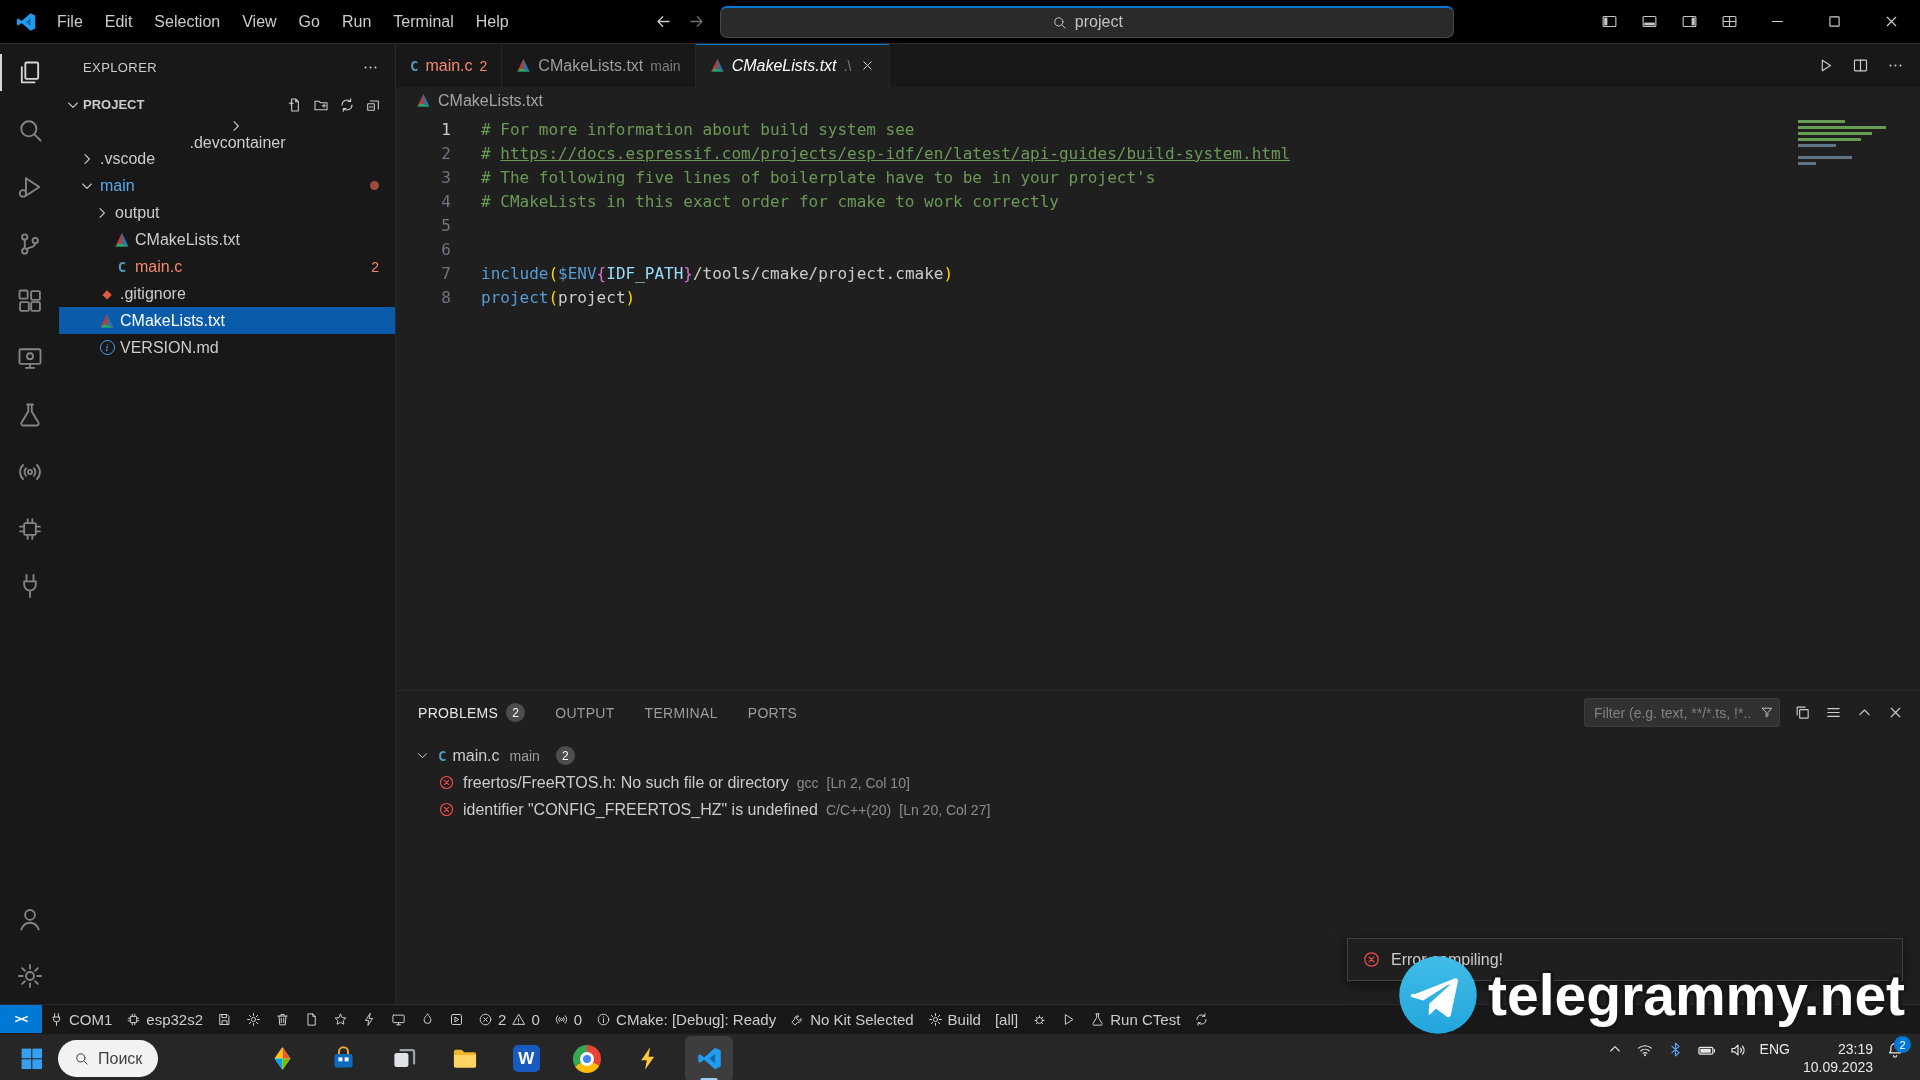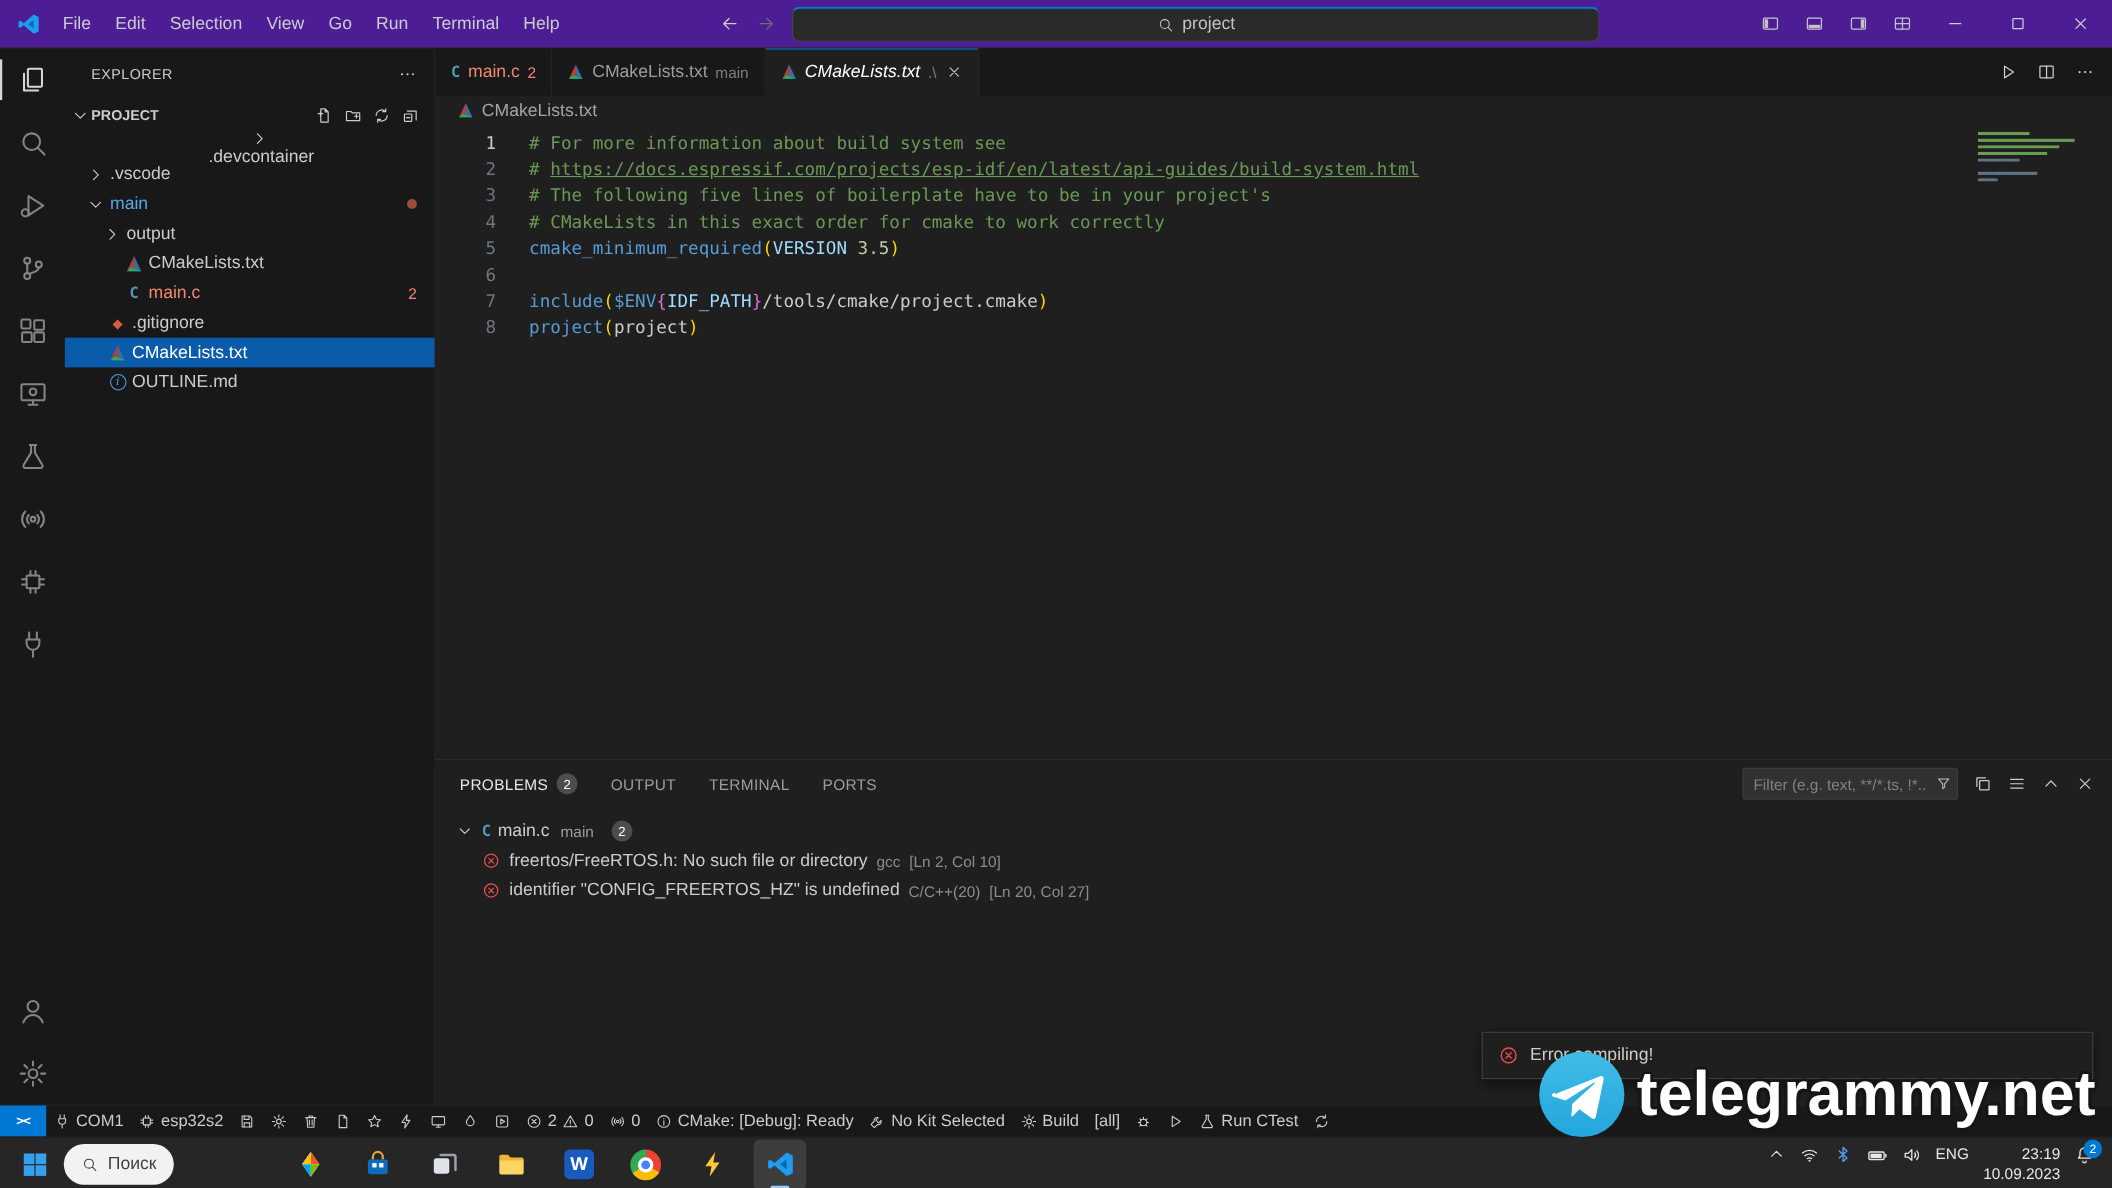--- a/index.html
+++ b/index.html
@@ -1,21 +1,21 @@
 <!DOCTYPE html>
 <html><head>
 <meta charset="utf-8">
 <style>
   html,body{margin:0;padding:0;background:#000;}
   .screen{width:1920px;height:1080px;position:relative;overflow:hidden;background:#1f1f1f;
     font-family:"Liberation Sans",sans-serif;color:#cccccc;font-size:16px;-webkit-font-smoothing:antialiased;}
   svg{display:block;}
 
   
-  .titlebar{height:43px;background:#4c1d95;border-bottom:1px solid #2b2b2b;display:flex;align-items:center;padding-left:12px;}
+  .titlebar{height:43px;background:#000000;border-bottom:1px solid #2b2b2b;display:flex;align-items:center;padding-left:12px;}
   .vsc-logo{width:28px;display:flex;justify-content:center;margin-right:6px;}
   .menus{display:flex;align-items:center;}
   .menu-item{padding:0 11px;font-size:16px;color:#cccccc;line-height:43px;cursor:default;}
   .tb-center{flex:1;display:flex;align-items:center;justify-content:center;gap:14px;min-width:0;}
   .nav-arrow{color:#cccccc;display:flex;}
   .nav-arrow.dim{color:#6e6e6e;}
   .search-box{width:732px;height:29px;background:#2a2a2a;border:1px solid #474747;border-top:2px solid #0078d4;
     border-radius:7px;display:flex;align-items:center;justify-content:center;gap:8px;color:#c3c3c3;font-size:16px;}
   .tb-right{display:flex;align-items:center;height:100%;}
   .tb-icon{width:40px;height:100%;display:flex;align-items:center;justify-content:center;color:#c5c5c5;}
@@ -453,21 +453,21 @@
                 <path d="M5.2 11.2 14.5 14.5H1.5z" fill="#27ae60"></path>
               </svg>
             </span>
             <span class="t-label">CMakeLists.txt</span>
           </div>
           <div class="tree-row" style="padding-left: 18px;">
             <span class="chev"></span>
             <span class="f-icon">
               <span class="info-icon">i</span>
             </span>
-            <span class="t-label">OUTLINE.md</span>
+            <span class="t-label">VERSION.md</span>
           </div>
         </div>
     </aside>
 
     <main class="editor-col">
       <div class="tabstrip">
         <div style="display:flex" id="tabs">
             <div class="tab err">
               <span class="c-icon">C</span>
               <span class="label">main.c</span>
@@ -545,21 +545,20 @@
             <div class="code-line">
               <span class="ln">3</span>
               <span class="lc"><span class="tok-comment"># The following five lines of boilerplate have to be in your project's</span></span>
             </div>
             <div class="code-line">
               <span class="ln">4</span>
               <span class="lc"><span class="tok-comment"># CMakeLists in this exact order for cmake to work correctly</span></span>
             </div>
             <div class="code-line">
               <span class="ln">5</span>
-              <span class="lc"><span class="tok-function">cmake_minimum_required</span><span class="tok-bracket1">(</span><span class="tok-keyword">VERSION</span><span class="tok-number"> 3.5</span><span class="tok-bracket1">)</span></span>
             </div>
             <div class="code-line">
               <span class="ln">6</span>
               <span class="lc"></span>
             </div>
             <div class="code-line">
               <span class="ln">7</span>
               <span class="lc"><span class="tok-function">include</span><span class="tok-bracket1">(</span><span class="tok-function">$ENV</span><span class="tok-bracket2">{</span><span class="tok-variable">IDF_PATH</span><span class="tok-bracket2">}</span><span class="tok-plain">/tools/cmake/project.cmake</span><span class="tok-bracket1">)</span></span>
             </div>
             <div class="code-line">

